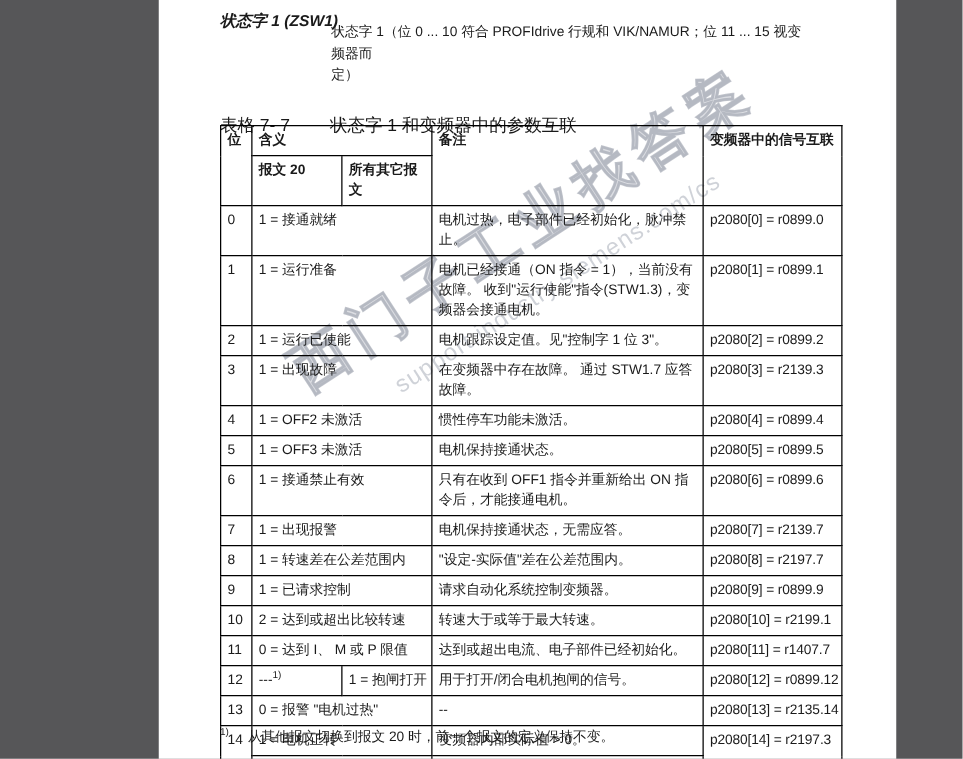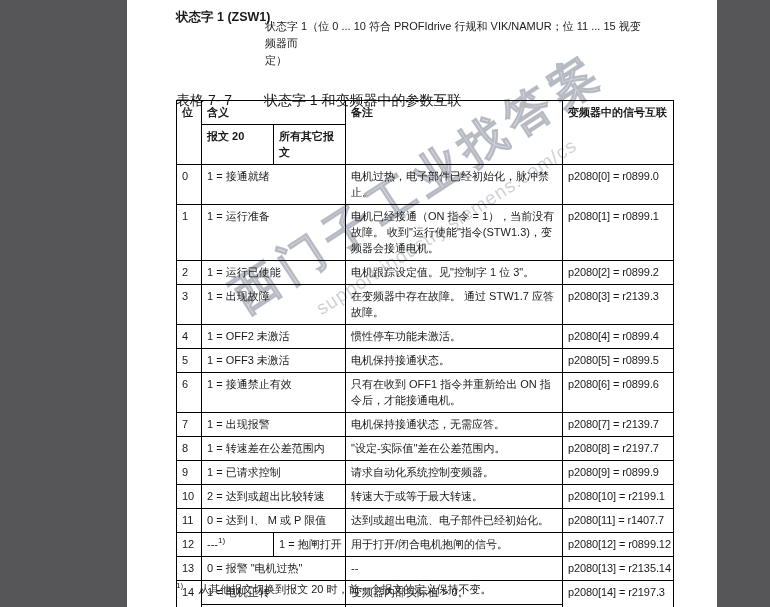--- a/index.html
+++ b/index.html
@@ -23,21 +23,21 @@
     color:rgba(175,180,190,0.45);
     -webkit-text-stroke:1px rgba(150,155,168,0.55);
   }
   .wm-url {
     font-size:19px; margin-top:10px; letter-spacing:1px;
     color:rgba(160,165,178,0.5);
   }
   .content { position:absolute; left:0; top:0; width:100%; z-index:2; }
   .heading {
     position:absolute; left:49px; top:9px;
-    font-size:12.5px; font-weight:bold;
+    font-size:12.5px; font-weight:bold;font-style:italic;
   }
   .intro {
     position:absolute; left:138px; top:18px; width:380px;
     font-size:11px; line-height:17px; white-space:pre-line;
   }
   .caption {
     position:absolute; left:49px; top:92px; font-size:14px;
   }
   .caption .cap-title { margin-left:28px; }
   table.ztable {

